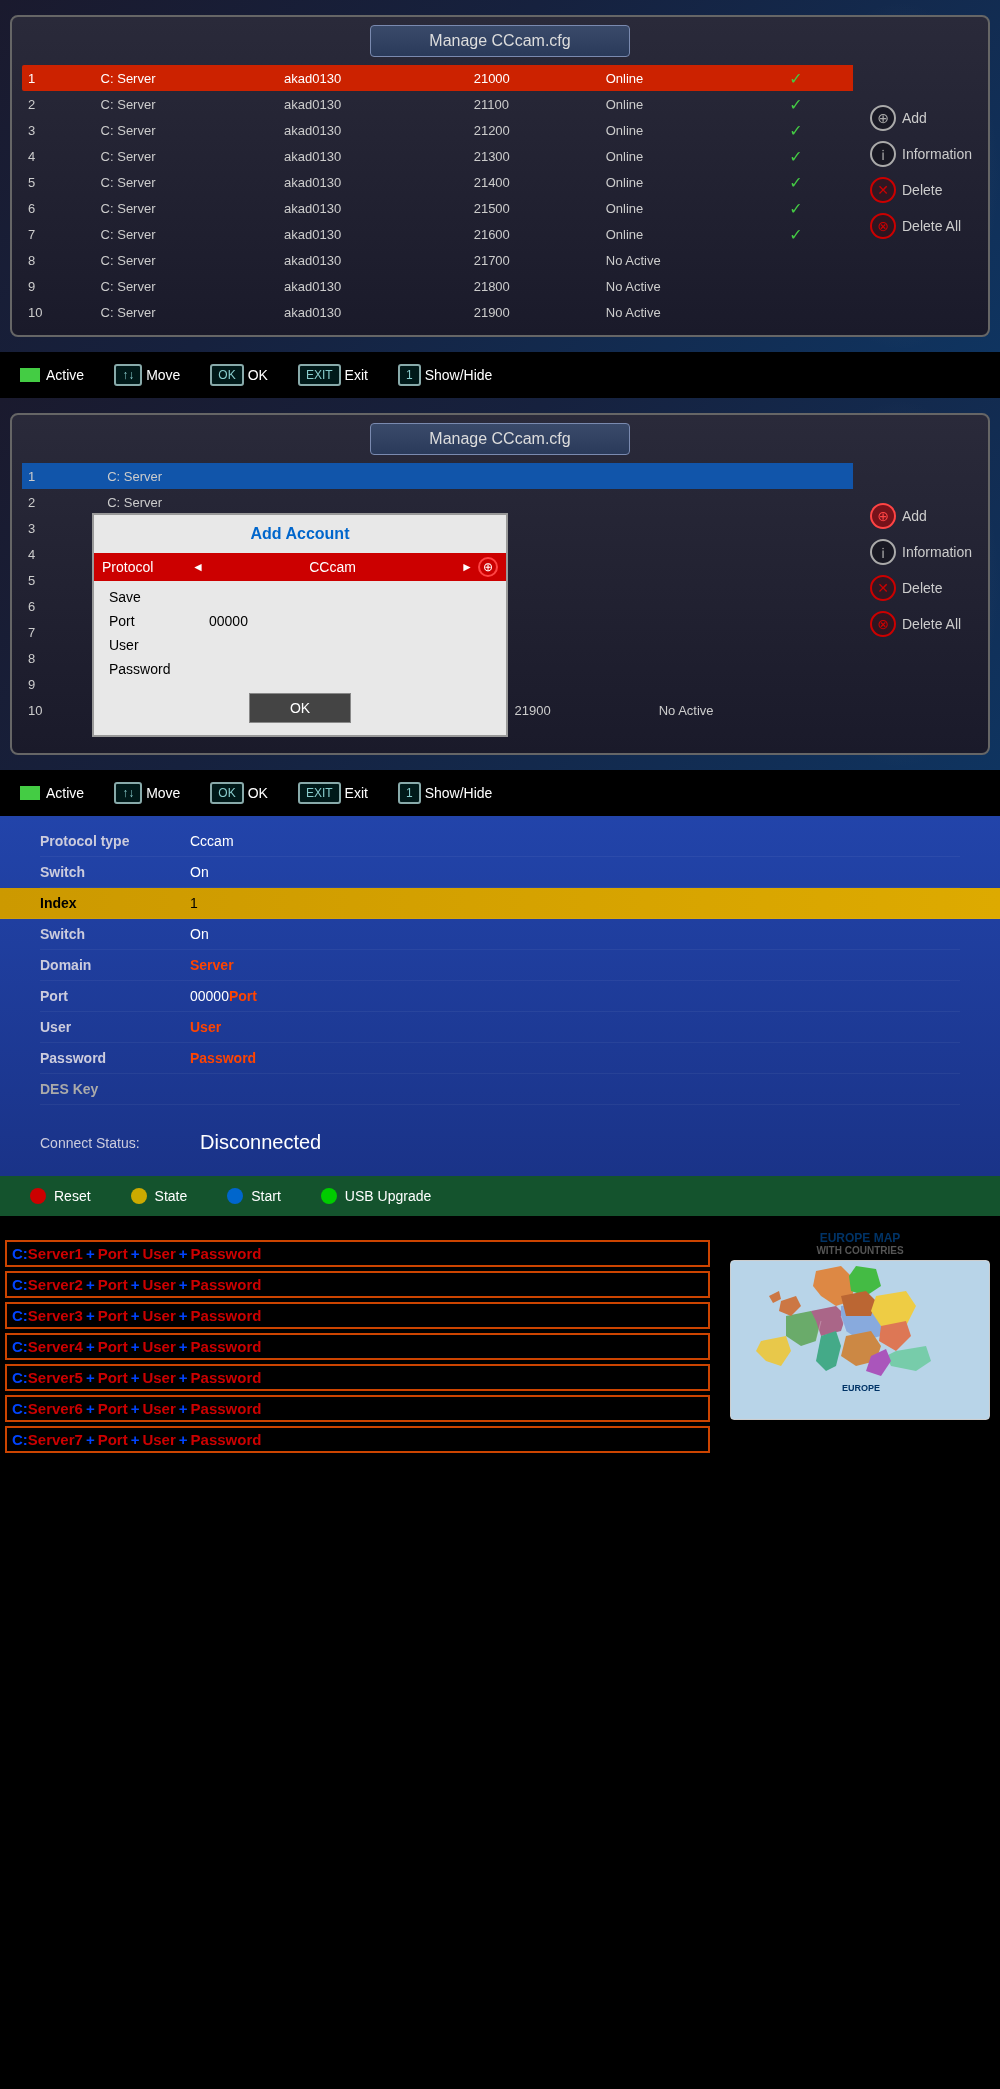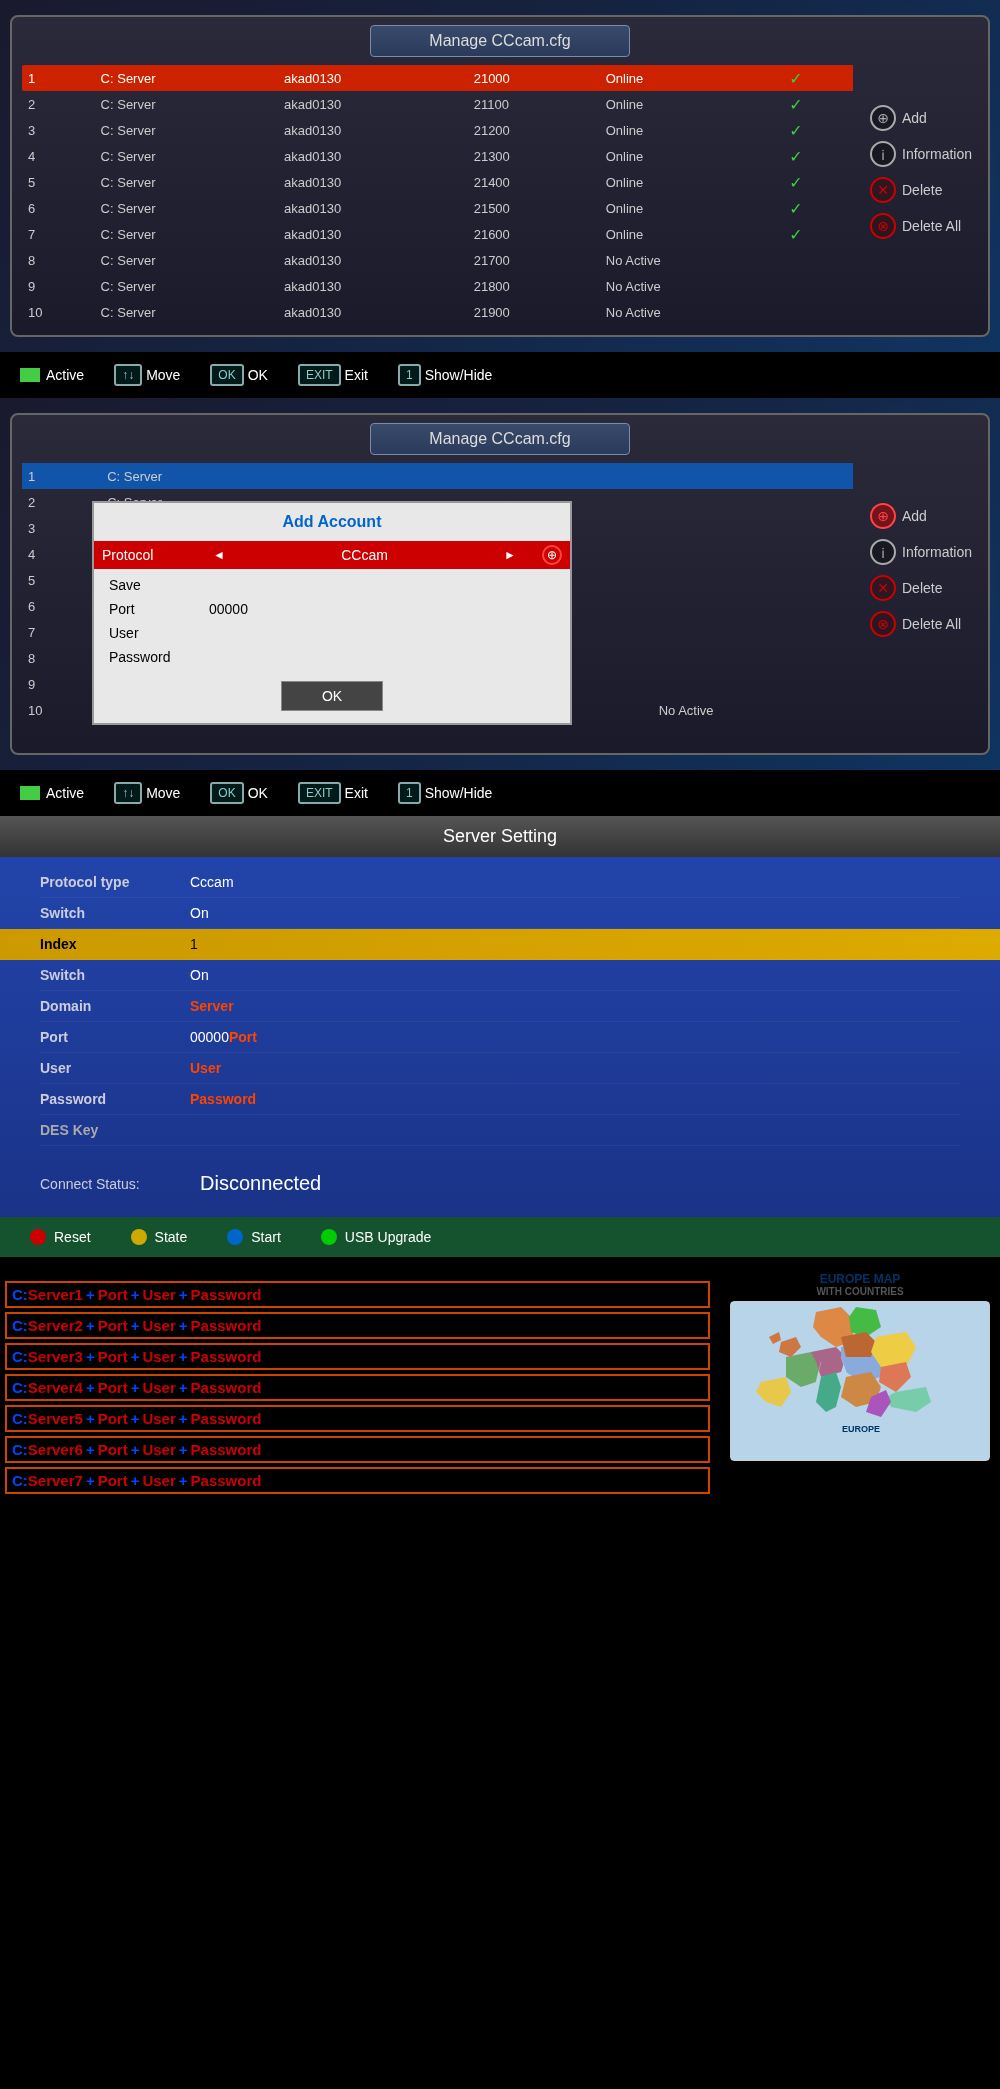--- a/index.html
+++ b/index.html
@@ -134,22 +134,22 @@
     
     .section2 {
       background: linear-gradient(135deg, #1a1a2e 0%, #16213e 40%, #0f3460 100%);
       padding: 15px 10px 15px 10px;
       position: relative;
     }
 
     
     .dialog-overlay {
       position: absolute;
-      top: 38px; left: 80px;
-      width: 480px;
+      top: 50px; left: 80px;
+      width: 416px;
       background: #e8e8e8;
       border: 2px solid #999;
       z-index: 10;
       color: #000;
     }
     .dialog-title {
       background: transparent;
       text-align: center;
       padding: 10px;
       font-size: 16px;
@@ -164,21 +164,20 @@
     }
     .dialog-row-label { width: 100px; }
     .dialog-row-value { flex: 1; }
     .dialog-protocol-row {
       display: flex;
       align-items: center;
       background: #cc0000;
       color: #fff;
       padding: 4px 8px;
       margin: 0 0 4px 0;
-      gap: 21px;
     }
     .dialog-protocol-label { width: 90px; font-size: 14px; }
     .dialog-protocol-arrow { font-size: 12px; cursor: pointer; }
     .dialog-protocol-value { flex: 1; text-align: center; font-size: 14px; }
     .dialog-ok-btn {
       display: block;
       margin: 12px auto;
       background: #444;
       color: #fff;
       border: 1px solid #888;
@@ -564,21 +563,20 @@
     <span class="ctrl-key">EXIT</span>
     <span>Exit</span>
   </div>
   <div class="ctrl-btn">
     <span class="ctrl-key">1</span>
     <span>Show/Hide</span>
   </div>
 </div>
 
 <div class="section3">
-  <div class="server-setting-title">Server Setting</div>
   <div class="server-setting-body">
 
     <div class="setting-row">
       <span class="setting-label">Protocol type</span>
       <span class="setting-value">Cccam</span>
     </div>
     <div class="setting-row">
       <span class="setting-label">Switch</span>
       <span class="setting-value">On</span>
     </div>

